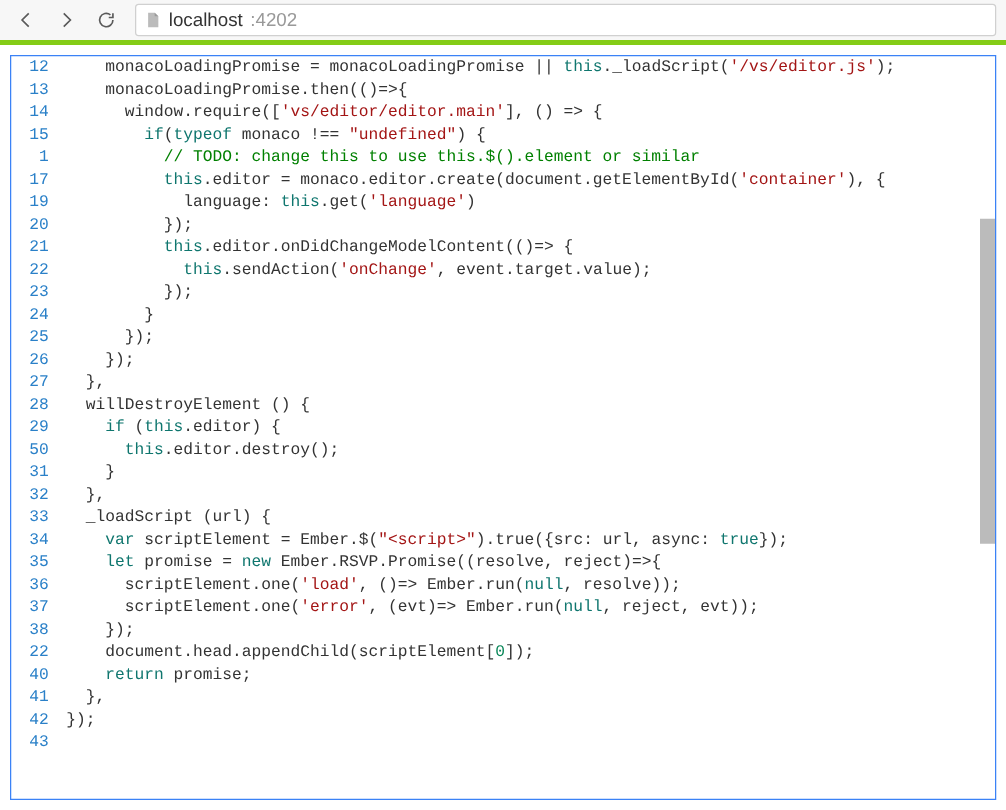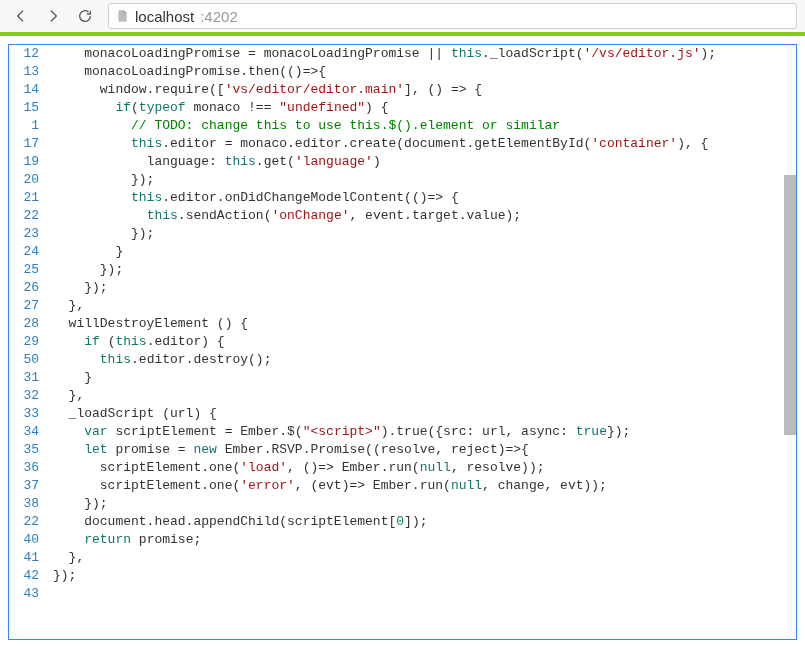--- a/index.html
+++ b/index.html
@@ -143,21 +143,21 @@
       <div class="code-line"><div class="gutter">27</div><div class="content"><span class="tok-def">  },</span></div></div>
       <div class="code-line"><div class="gutter">28</div><div class="content"><span class="tok-def">  willDestroyElement () {</span></div></div>
       <div class="code-line"><div class="gutter">29</div><div class="content"><span class="tok-def">    </span><span class="tok-kw">if</span><span class="tok-def"> (</span><span class="tok-kw">this</span><span class="tok-def">.editor) {</span></div></div>
       <div class="code-line"><div class="gutter">50</div><div class="content"><span class="tok-def">      </span><span class="tok-kw">this</span><span class="tok-def">.editor.destroy();</span></div></div>
       <div class="code-line"><div class="gutter">31</div><div class="content"><span class="tok-def">    }</span></div></div>
       <div class="code-line"><div class="gutter">32</div><div class="content"><span class="tok-def">  },</span></div></div>
       <div class="code-line"><div class="gutter">33</div><div class="content"><span class="tok-def">  _loadScript (url) {</span></div></div>
       <div class="code-line"><div class="gutter">34</div><div class="content"><span class="tok-def">    </span><span class="tok-kw">var</span><span class="tok-def"> scriptElement = Ember.$(</span><span class="tok-str">"&lt;script&gt;"</span><span class="tok-def">).true({src: url, async: </span><span class="tok-kw">true</span><span class="tok-def">});</span></div></div>
       <div class="code-line"><div class="gutter">35</div><div class="content"><span class="tok-def">    </span><span class="tok-kw">let</span><span class="tok-def"> promise = </span><span class="tok-kw">new</span><span class="tok-def"> Ember.RSVP.Promise((resolve, reject)=&gt;{</span></div></div>
       <div class="code-line"><div class="gutter">36</div><div class="content"><span class="tok-def">      scriptElement.one(</span><span class="tok-str">'load'</span><span class="tok-def">, ()=&gt; Ember.run(</span><span class="tok-kw">null</span><span class="tok-def">, resolve));</span></div></div>
-      <div class="code-line"><div class="gutter">37</div><div class="content"><span class="tok-def">      scriptElement.one(</span><span class="tok-str">'error'</span><span class="tok-def">, (evt)=&gt; Ember.run(</span><span class="tok-kw">null</span><span class="tok-def">, change, evt));</span></div></div>
+      <div class="code-line"><div class="gutter">37</div><div class="content"><span class="tok-def">      scriptElement.one(</span><span class="tok-str">'error'</span><span class="tok-def">, (evt)=&gt; Ember.run(</span><span class="tok-kw">null</span><span class="tok-def">, reject, evt));</span></div></div>
       <div class="code-line"><div class="gutter">38</div><div class="content"><span class="tok-def">    });</span></div></div>
       <div class="code-line"><div class="gutter">22</div><div class="content"><span class="tok-def">    document.head.appendChild(scriptElement[</span><span class="tok-num">0</span><span class="tok-def">]);</span></div></div>
       <div class="code-line"><div class="gutter">40</div><div class="content"><span class="tok-def">    </span><span class="tok-kw">return</span><span class="tok-def"> promise;</span></div></div>
       <div class="code-line"><div class="gutter">41</div><div class="content"><span class="tok-def">  },</span></div></div>
       <div class="code-line"><div class="gutter">42</div><div class="content"><span class="tok-def">});</span></div></div>
       <div class="code-line"><div class="gutter">43</div><div class="content"><span class="tok-def"></span></div></div>
     </div>
   <div class="vscrollbar">
     <div class="thumb" id="thumb" style="top: 130px; height: 260px;"></div>
   </div>

